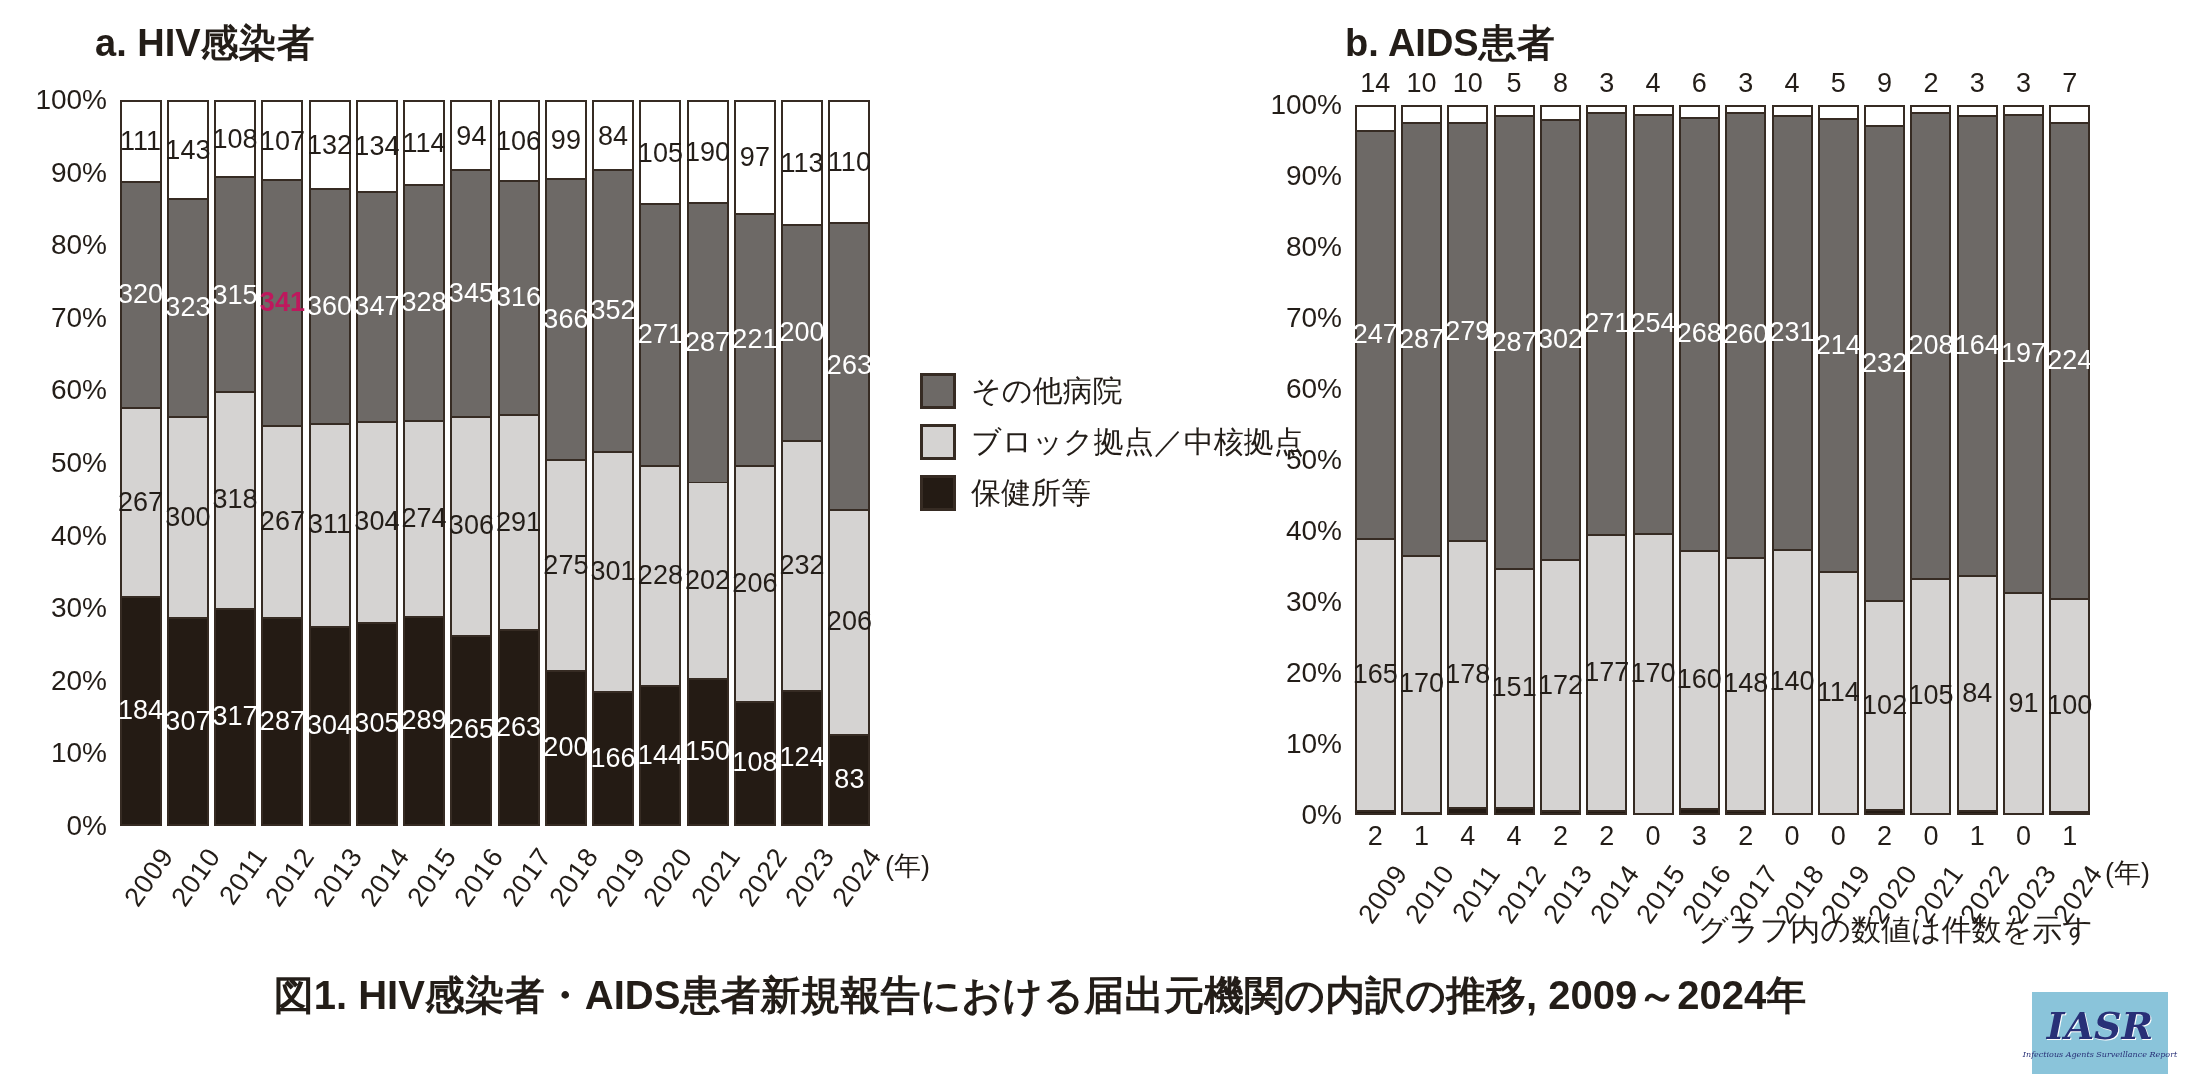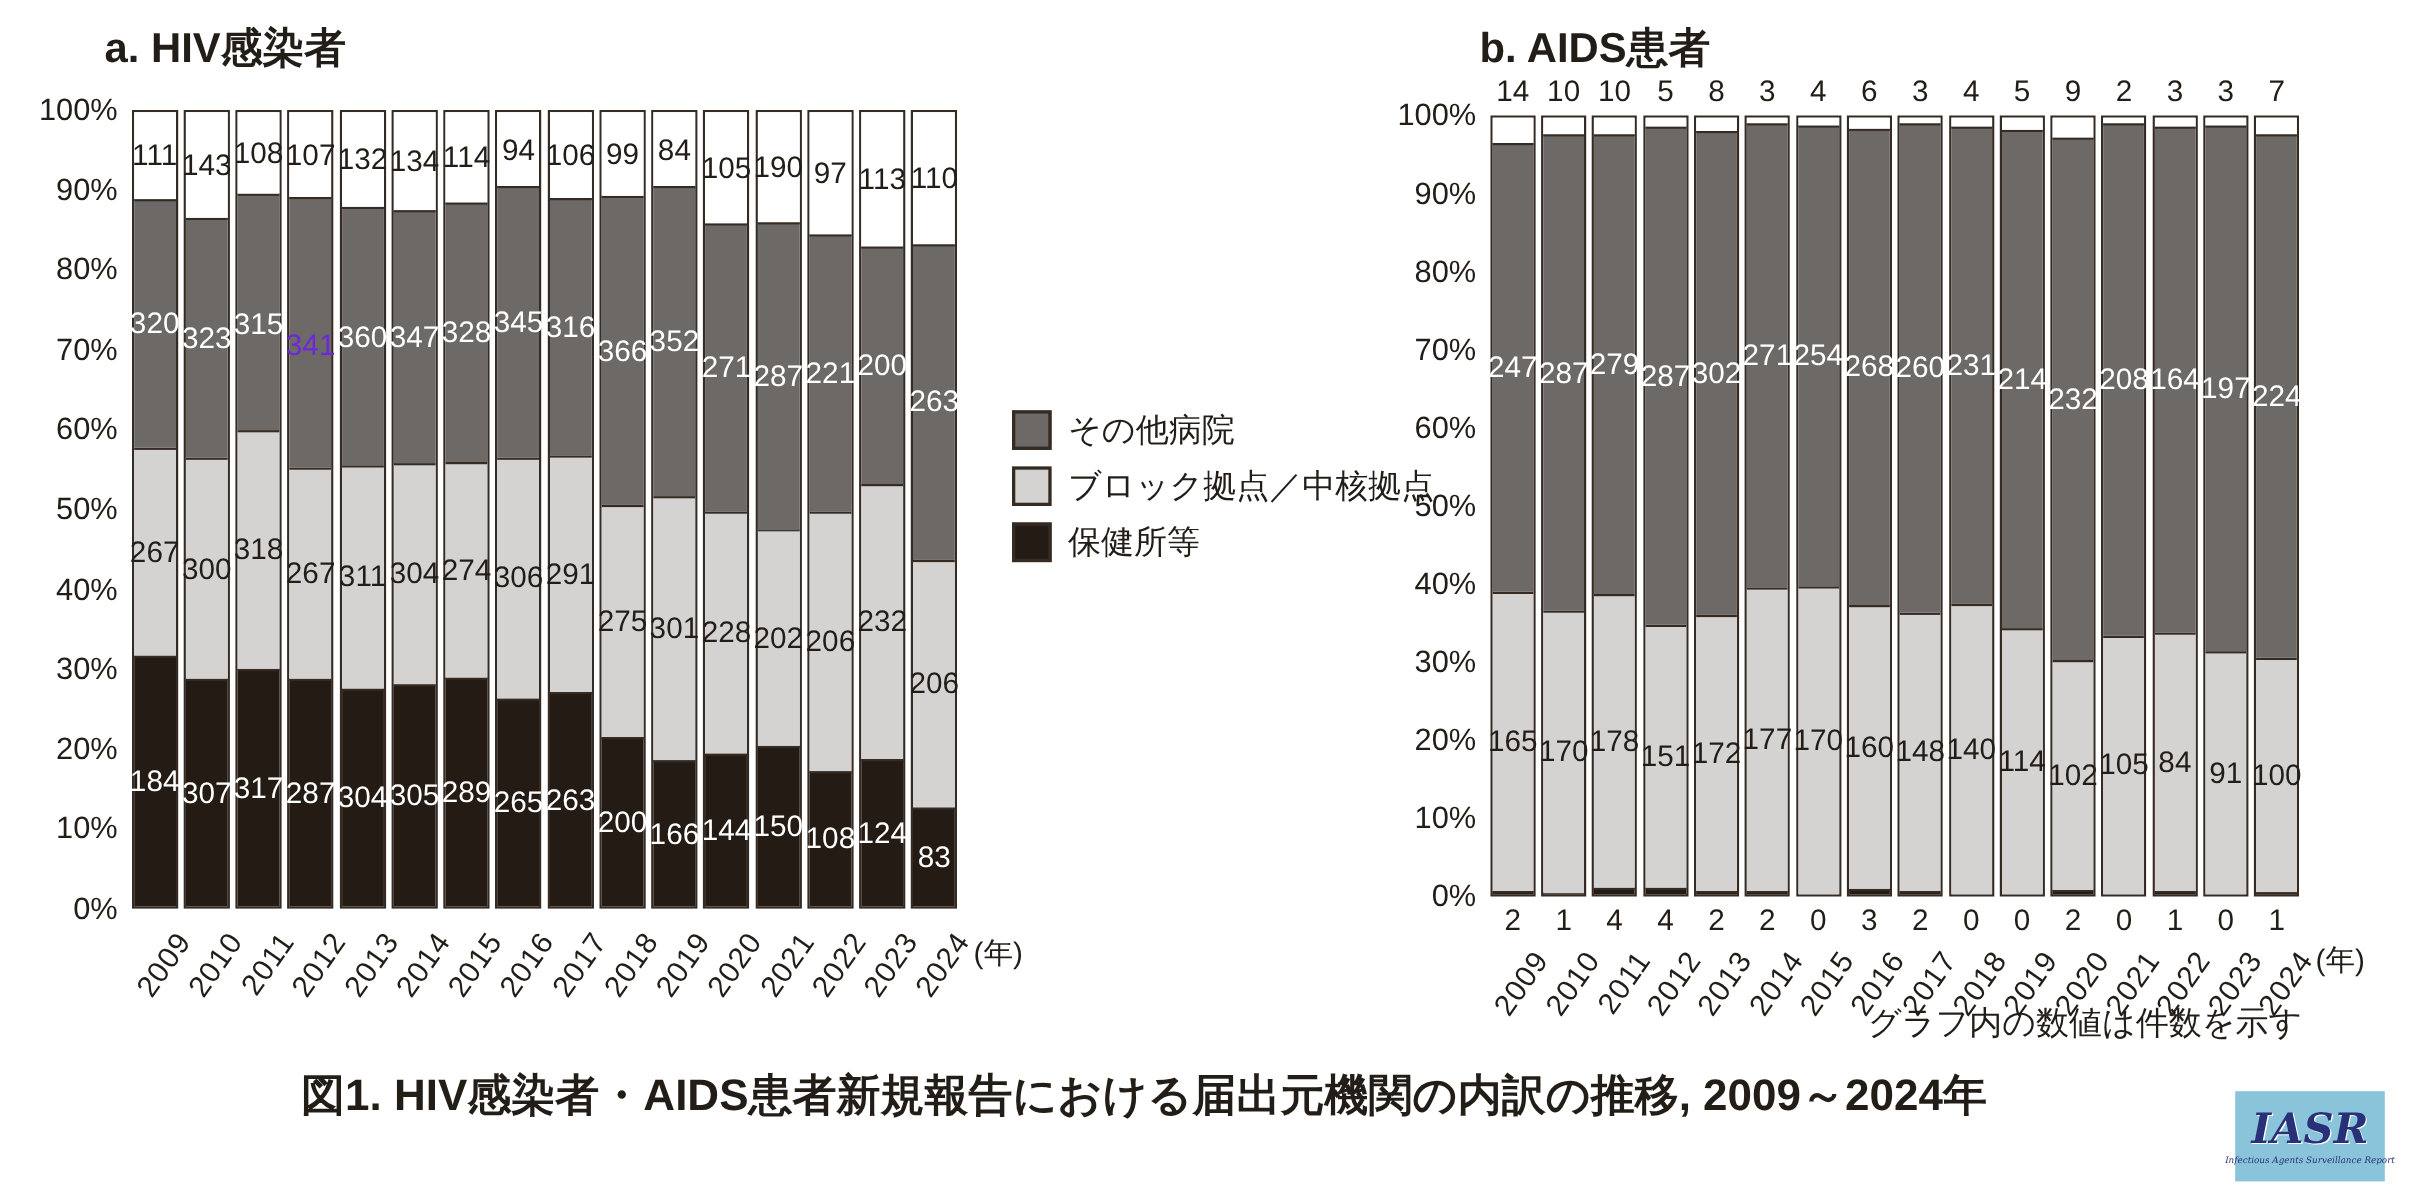--- a/index.html
+++ b/index.html
@@ -92,21 +92,21 @@
         <div class="seg" style="bottom: 648.3px; height: 73.7px; background: rgb(255, 255, 255);"></div>
         <div class="seg-label" style="color: rgb(35, 29, 24); top: 21.9px;">108</div>
       </div>
       <div class="year-label" style="left: 48.1px; top: 742px;">2011</div>
       <div class="bar" style="left: 144.4px; width: 42px;">
         <div class="seg seg-border" style="bottom: 0px; height: 206.8px; background: rgb(36, 27, 20);"></div>
         <div class="seg-label" style="color: rgb(255, 255, 255); top: 603.6px;">287</div>
         <div class="seg seg-border" style="bottom: 206.8px; height: 192.4px; background: rgb(213, 211, 210);"></div>
         <div class="seg-label" style="color: rgb(35, 29, 24); top: 404px;">267</div>
         <div class="seg seg-border" style="bottom: 399.2px; height: 245.7px; background: rgb(109, 105, 102);"></div>
-        <div class="seg-label" style="color: #6d28d9; top: 197px;">341</div>
+        <div class="seg-label" style="color: #be185d; top: 185px; font-weight: bold;">341</div>
         <div class="seg" style="bottom: 644.9px; height: 77.1px; background: rgb(255, 255, 255);"></div>
         <div class="seg-label" style="color: rgb(35, 29, 24); top: 23.5px;">107</div>
       </div>
       <div class="year-label" style="left: 95.4px; top: 742px;">2012</div>
       <div class="bar" style="left: 191.6px; width: 42px;">
         <div class="seg seg-border" style="bottom: 0px; height: 198.3px; background: rgb(36, 27, 20);"></div>
         <div class="seg-label" style="color: rgb(255, 255, 255); top: 607.9px;">304</div>
         <div class="seg seg-border" style="bottom: 198.3px; height: 202.8px; background: rgb(213, 211, 210);"></div>
         <div class="seg-label" style="color: rgb(35, 29, 24); top: 407.3px;">311</div>
         <div class="seg seg-border" style="bottom: 401.1px; height: 234.8px; background: rgb(109, 105, 102);"></div>

